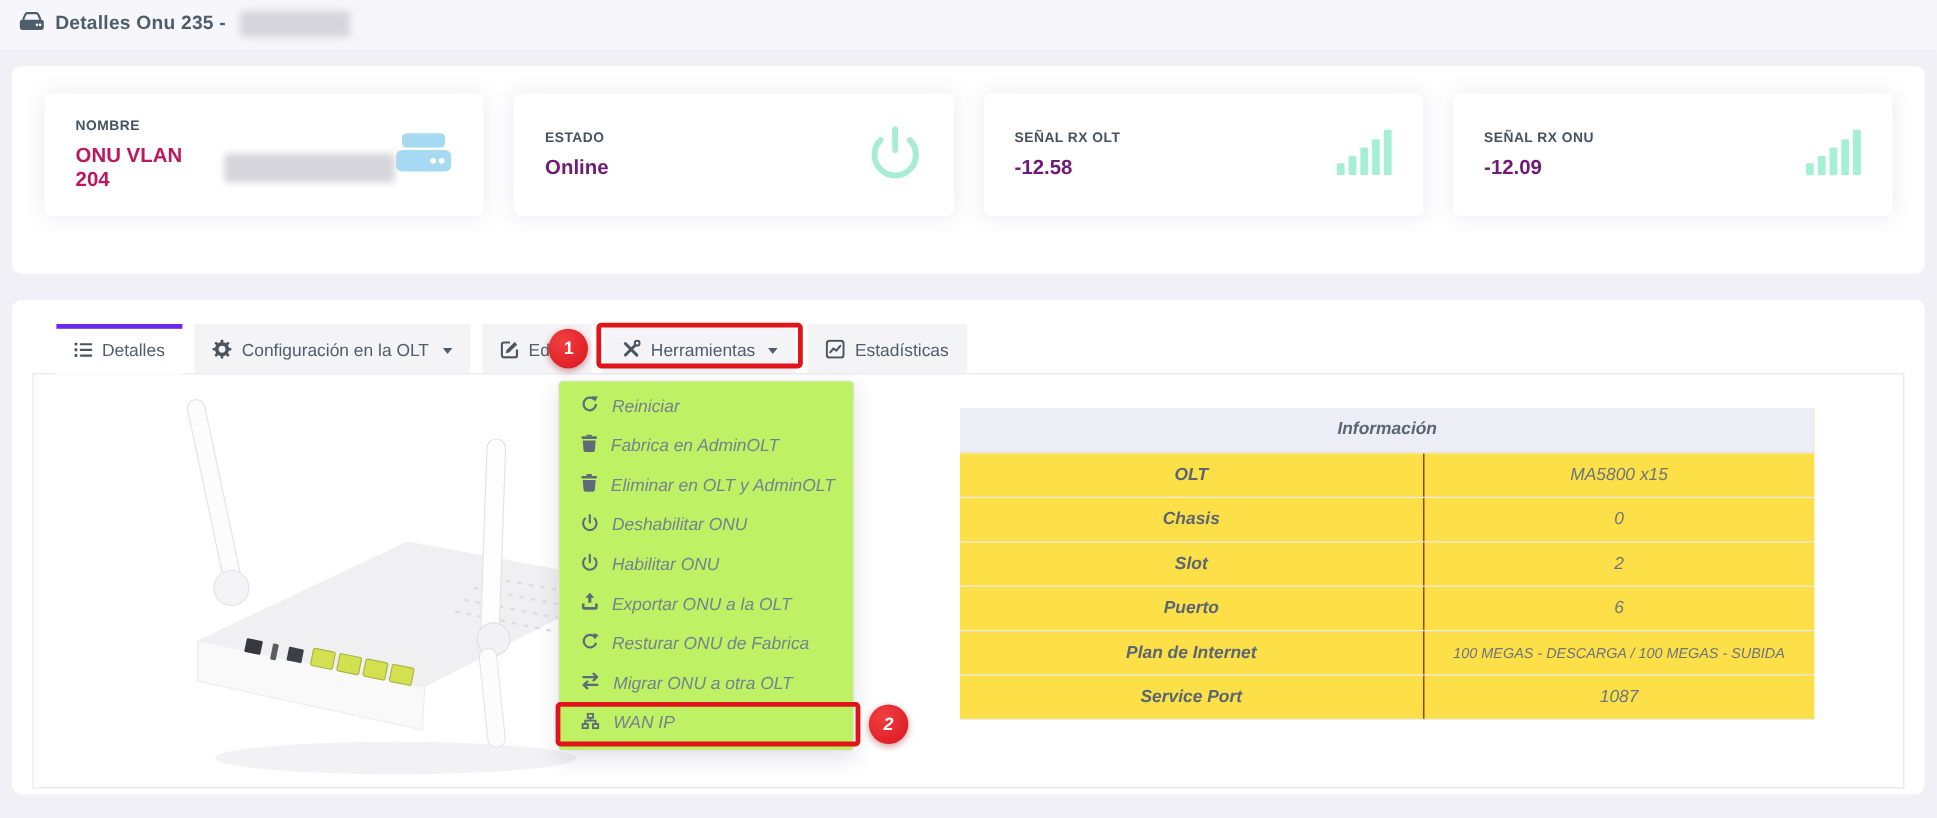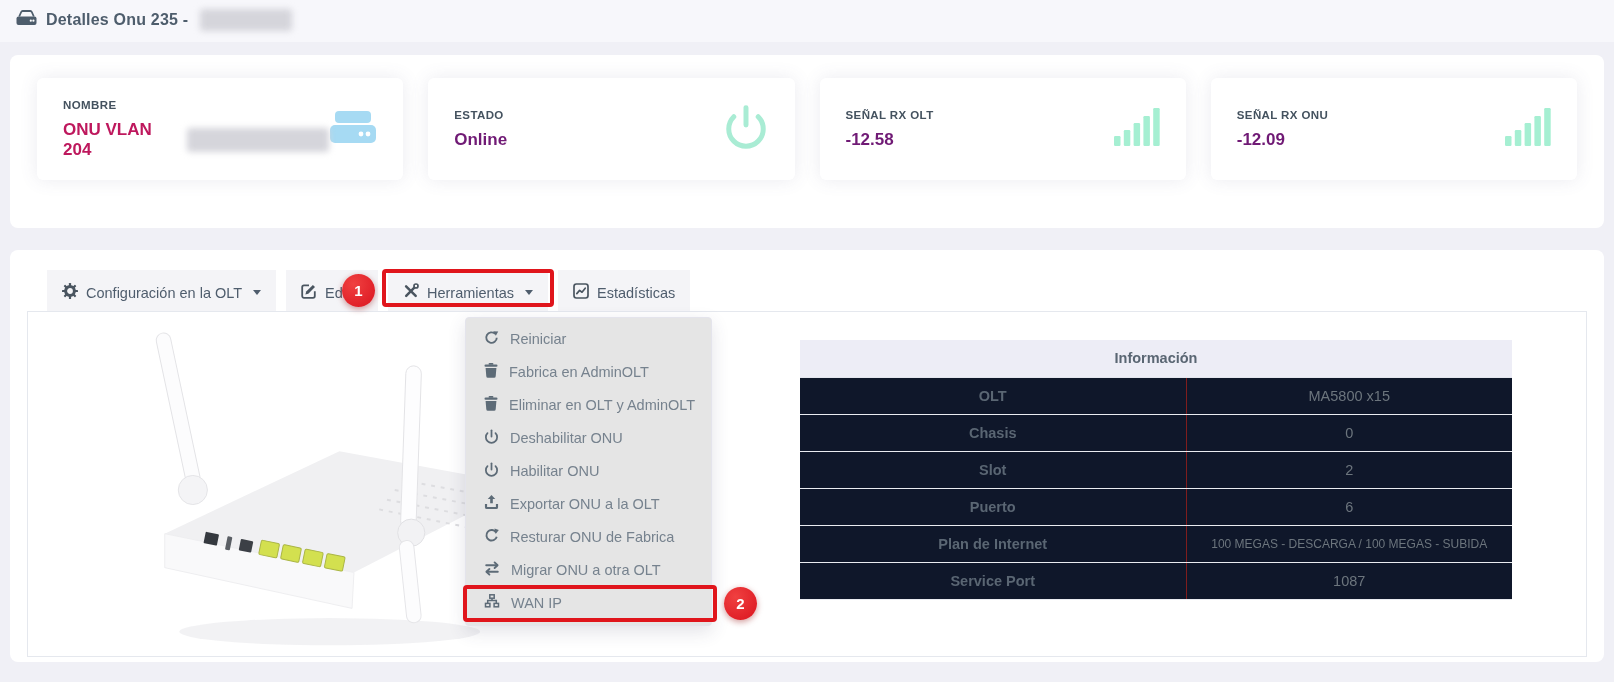--- a/index.html
+++ b/index.html
@@ -32,29 +32,29 @@
 
   
   .panel-main { position: absolute; left: 10px; right: 10px; top: 250px; height: 412px; background: #ffffff; border-radius: 8px; }
   .tabs { position: absolute; left: 37px; top: 20px; display: flex; gap: 10px; z-index: 3; }
   .tab { height: 41px; padding: 0 15px; background: #f4f4f7; border-top: 4px solid transparent; display: flex; align-items: center; gap: 8px; font-size: 14.5px; color: #4f5d6d; cursor: pointer; position: relative; white-space: nowrap; }
   .tab.active { background: #ffffff; border-top-color: #6d28f0; height: 42px; }
   .caret-down { width: 0; height: 0; border-left: 4px solid transparent; border-right: 4px solid transparent; border-top: 5px solid #4f5d6d; margin-left: 3px; }
   .tab-content { position: absolute; left: 17px; right: 17px; top: 61px; bottom: 5px; border: 1px solid #e5e8ee; background: #ffffff; z-index: 1; }
 
   
-  .info-table { position: absolute; left: 790px; top: 90px; width: 712px; border-collapse: collapse; z-index: 2; background: #0f172a; }
+  .info-table { position: absolute; left: 790px; top: 90px; width: 712px; border-collapse: collapse; z-index: 2; background: #fde047; font-style: italic; }
   .info-table th { background: #ededf6; height: 37px; font-size: 14.5px; color: #5a6673; font-weight: bold; border-bottom: 1px solid #e4e6ee; }
   .info-table td { height: 37px; text-align: center; font-size: 14.5px; border-bottom: 1px solid #eaecf1; }
   .info-table td.lbl { font-weight: bold; color: #5a6673; border-right: 1px solid #7f1d1d; width: 386px; }
   .info-table td.val { color: #6c757d; }
   .info-table td.val.small { font-size: 12px; }
 
   
-  .dropdown { position: absolute; left: 455px; top: 67px; width: 247px; padding: 4px 0 6px 0; background: #e5e5e5; border: 1px solid #e4e4ec; border-radius: 4px; box-shadow: 0 6px 18px rgba(60,60,90,.14); z-index: 5; }
+  .dropdown { position: absolute; left: 455px; top: 67px; width: 247px; padding: 4px 0 6px 0; background: #bef264; border: 1px solid #e4e4ec; border-radius: 4px; box-shadow: 0 6px 18px rgba(60,60,90,.14); z-index: 5; font-style: italic; }
   .menu-item { height: 33px; display: flex; align-items: center; gap: 11px; padding: 0 18px; font-size: 14.5px; color: #76828e; cursor: pointer; position: relative; white-space: nowrap; }
   .menu-item svg { flex: none; }
 
   
   .hl-frame { position: absolute; border: 4px solid #e0151c; border-radius: 4px; z-index: 9; pointer-events: none; }
   .hl-frame.f1 { left: -6px; right: -6px; top: -5px; bottom: 4px; }
   .hl-frame.f2 { left: -3px; right: -6px; top: -1px; bottom: -3px; }
   .step-badge { position: absolute; width: 33px; height: 33px; border-radius: 50%; background: radial-gradient(circle at 35% 30%, #f04040, #da141f); color: #ffffff; font-weight: bold; font-size: 15px; display: flex; align-items: center; justify-content: center; z-index: 10; box-shadow: 0 2px 6px rgba(140,0,0,.4); pointer-events: none; }
   .step-badge.b1 { left: -46px; top: 0px; }
   .step-badge.b2 { right: -46px; top: 1px; }
@@ -145,20 +145,33 @@
       </span>
     </div>
 
   </div>
 </div>
 
 <div class="panel-main">
 
   <div class="tabs">
 
+    <div class="tab active">
+      <span>
+        <svg width="15" height="13" viewBox="0 0 15 13" fill="#4a5560">
+          <rect x="0" y="0.6" width="2.4" height="2.4" rx="0.5"></rect>
+            <rect x="4.4" y="1" width="10.6" height="1.8" rx="0.9"></rect>
+          <rect x="0" y="5.3" width="2.4" height="2.4" rx="0.5"></rect>
+            <rect x="4.4" y="5.7" width="10.6" height="1.8" rx="0.9"></rect>
+          <rect x="0" y="10" width="2.4" height="2.4" rx="0.5"></rect>
+            <rect x="4.4" y="10.4" width="10.6" height="1.8" rx="0.9"></rect>
+        </svg>
+      </span>
+      <span>Detalles</span>
+    </div>
 
     <div class="tab">
       <span>
         <svg width="16" height="16" viewBox="0 0 16 16" fill="#4a5560">
           <g>
             <rect x="6.9" y="0" width="2.2" height="4" rx="0.6"></rect>
             <rect x="6.9" y="0" width="2.2" height="4" rx="0.6" transform="rotate(45 8 8)"></rect>
             <rect x="6.9" y="0" width="2.2" height="4" rx="0.6" transform="rotate(90 8 8)"></rect>
             <rect x="6.9" y="0" width="2.2" height="4" rx="0.6" transform="rotate(135 8 8)"></rect>
             <rect x="6.9" y="0" width="2.2" height="4" rx="0.6" transform="rotate(180 8 8)"></rect>

